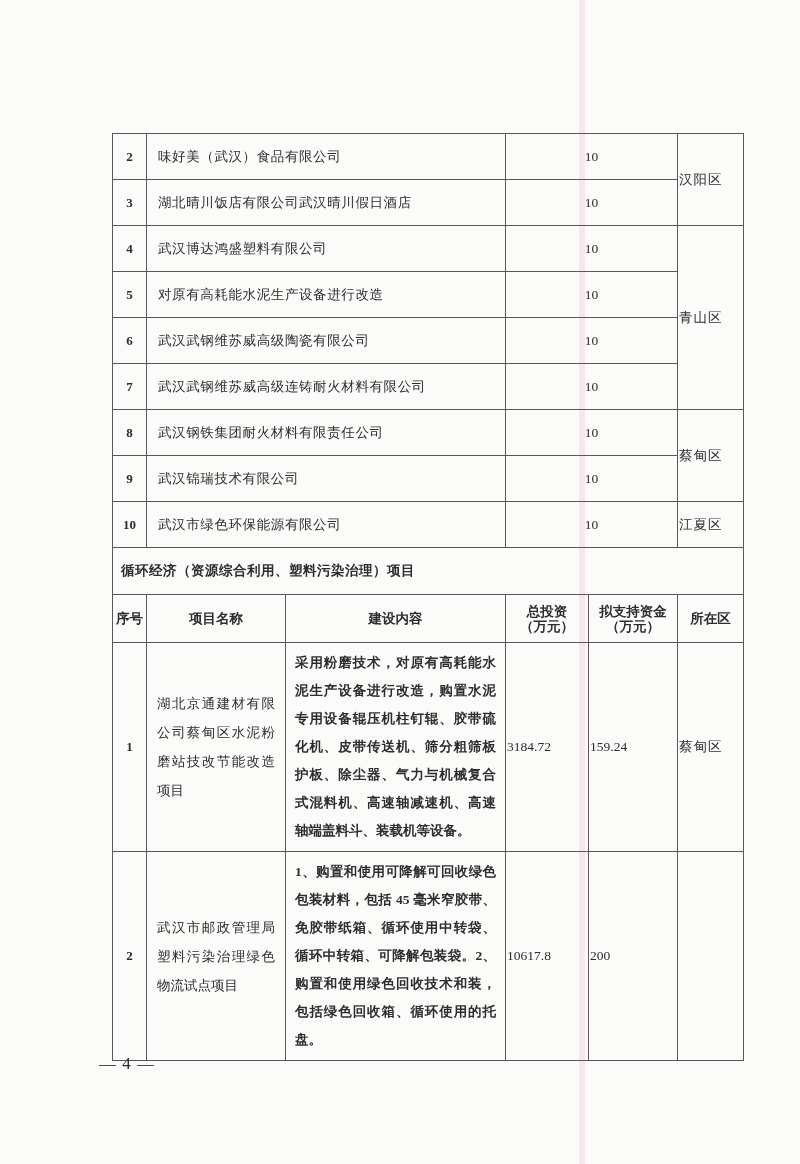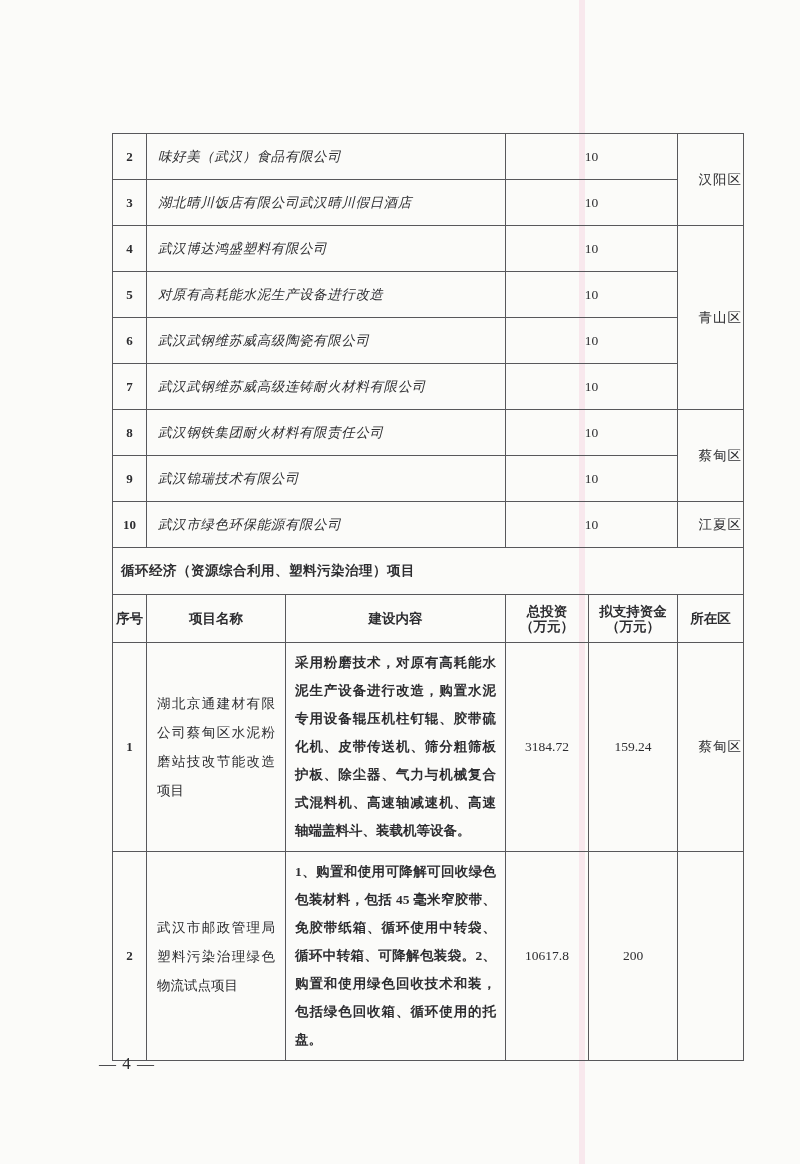--- a/index.html
+++ b/index.html
@@ -41,28 +41,27 @@
   .t1-row { height: 46px; }
   .no-cell {
     text-align: center;
     font-weight: bold;
     font-size: 13px;
   }
   .company-cell {
     font-size: 13.5px;
     padding: 0 8px 0 11px;
     letter-spacing: 0.6px;
-    font-style: italic;
   }
   .amount-cell {
     text-align: center;
     font-size: 13.5px;
   }
   .district-cell {
-    text-align: right;
+    text-align: left;
     font-size: 13.5px;
     letter-spacing: 1px;
   }
   
   .band-row { height: 47px; margin-left: 7px; }
   .band-cell {
     font-weight: bold;
     font-size: 13.5px;
     padding-left: 8px;
     letter-spacing: 0.5px;
@@ -88,21 +87,21 @@
     line-height: 29px;
   }
   .content-cell {
     font-size: 13.5px;
     padding: 6px 9px;
     text-align: justify;
     line-height: 28px;
     font-weight: bold;
   }
   .num-cell {
-    text-align: center;
+    text-align: left;
     font-size: 13.5px;
   }
   .page-number {
     position: absolute;
     left: 99px;
     top: 1054px;
     font-size: 17px;
     letter-spacing: 1px;
     color: #2d2d30;
   }

